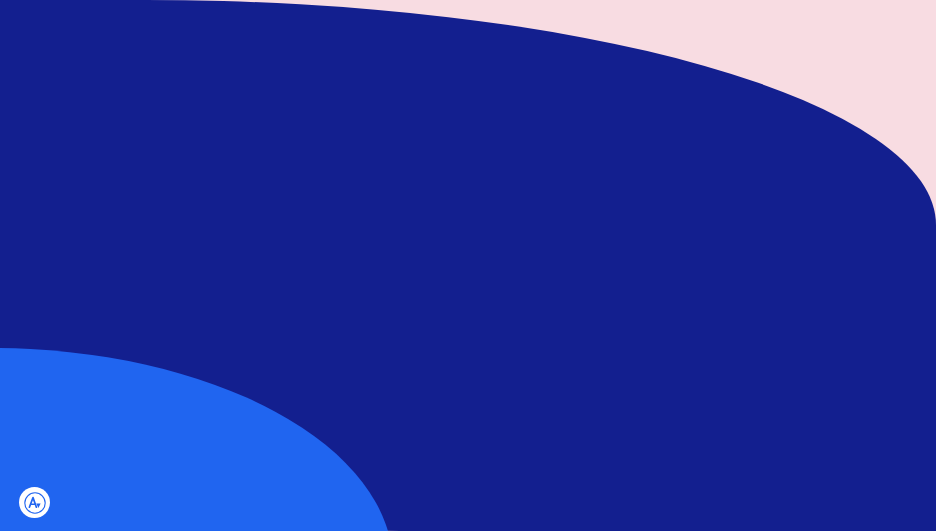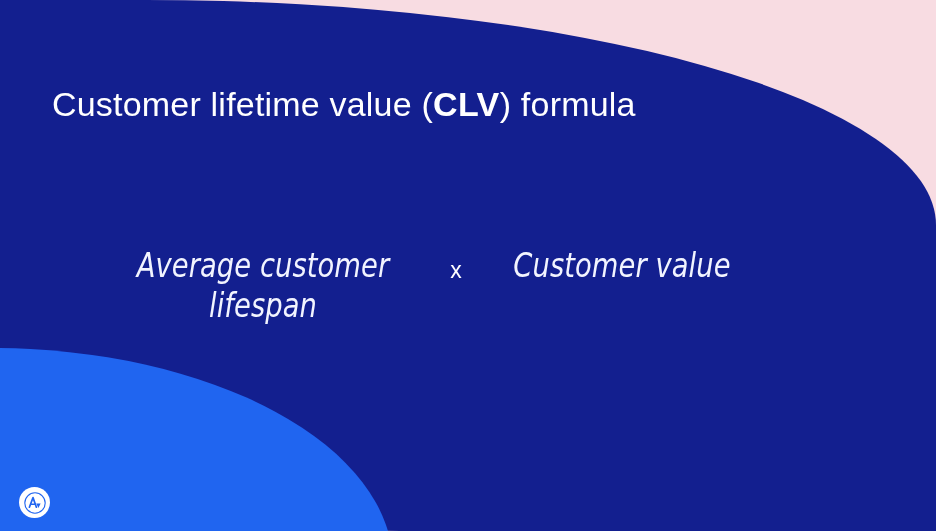--- a/index.html
+++ b/index.html
@@ -149,26 +149,15 @@
 
   <div class="logo-badge">
     <svg width="22" height="22" viewBox="0 0 22 22">
       <circle cx="11" cy="11" r="10.2" fill="none" stroke="#2065f0" stroke-width="1.1"></circle>
       <path d="M5.4 15.2 L9.0 5.6 L12.4 15.2" fill="none" stroke="#2065f0" stroke-width="1.7" stroke-linecap="round" stroke-linejoin="round"></path>
       <path d="M6.6 12.3 L11.1 12.3" fill="none" stroke="#2065f0" stroke-width="1.5" stroke-linecap="round"></path>
       <path d="M12.2 11.6 L16.6 11.6 L14.4 16.1 Z" fill="#2065f0"></path>
     </svg>
   </div>
 
-  <h1 class="slide-title">
-    <span>Customer lifetime value (</span><span class="clv-strong">CLV</span><span>) formula</span>
-  </h1>
 
-  <div class="formula">
-    <div class="formula-term term-left">
-      <span class="line-1">Average customer</span>
-      <span class="line-2">lifespan</span>
-    </div>
-    <div class="formula-operator">x</div>
-    <div class="formula-term term-right">Customer value</div>
-  </div>
 
 </div>
 
 </body></html>

